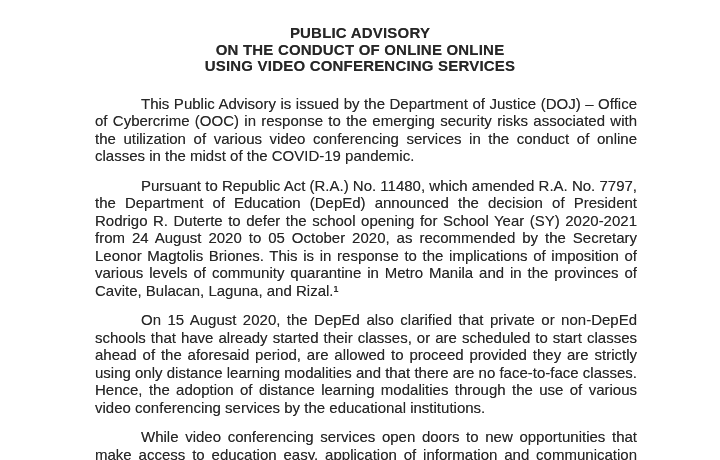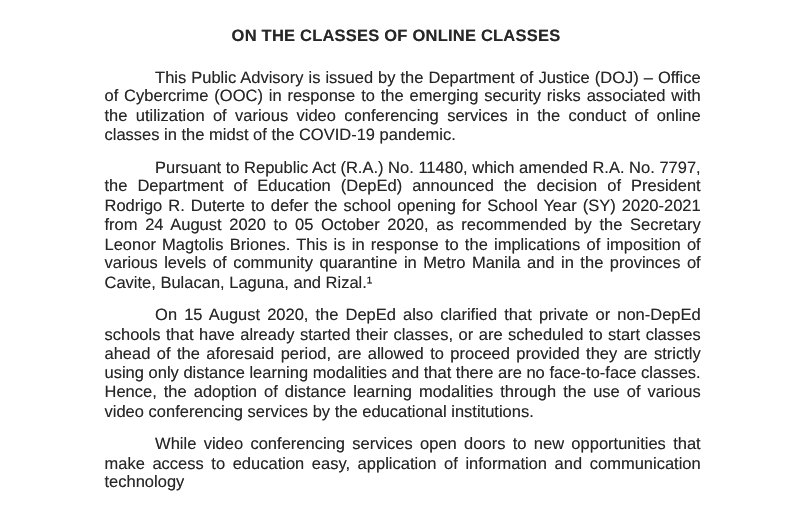--- a/index.html
+++ b/index.html
@@ -38,21 +38,23 @@
     margin: 0 0 12px 12px;
     text-indent: 46px;
   }
 </style>
 </head>
 <body style="background: rgb(255, 255, 255); color: rgb(39, 39, 39);">
 
 <div class="page">
 
   <div class="doc-title">
-    <div>ON THE CLASSES OF ONLINE CLASSES</div>
+    <div>PUBLIC ADVISORY</div>
+    <div>ON THE CONDUCT OF ONLINE ONLINE</div>
+    <div>USING VIDEO CONFERENCING SERVICES</div>
   </div>
 
   <div class="doc-body">
     <p>This Public Advisory is issued by the Department of Justice (DOJ) – Office of Cybercrime (OOC) in response to the emerging security risks associated with the utilization of various video conferencing services in the conduct of online classes in the midst of the COVID-19 pandemic.</p>
     <p>Pursuant to Republic Act (R.A.) No. 11480, which amended R.A. No. 7797, the Department of Education (DepEd) announced the decision of President Rodrigo R. Duterte to defer the school opening for School Year (SY) 2020-2021 from 24 August 2020 to 05 October 2020, as recommended by the Secretary Leonor Magtolis Briones. This is in response to the implications of imposition of various levels of community quarantine in Metro Manila and in the provinces of Cavite, Bulacan, Laguna, and Rizal.¹</p>
     <p>On 15 August 2020, the DepEd also clarified that private or non-DepEd schools that have already started their classes, or are scheduled to start classes ahead of the aforesaid period, are allowed to proceed provided they are strictly using only distance learning modalities and that there are no face-to-face classes. Hence, the adoption of distance learning modalities through the use of various video conferencing services by the educational institutions.</p>
     <p>While video conferencing services open doors to new opportunities that make access to education easy, application of information and communication technology</p>
   </div>
 
 </div>

